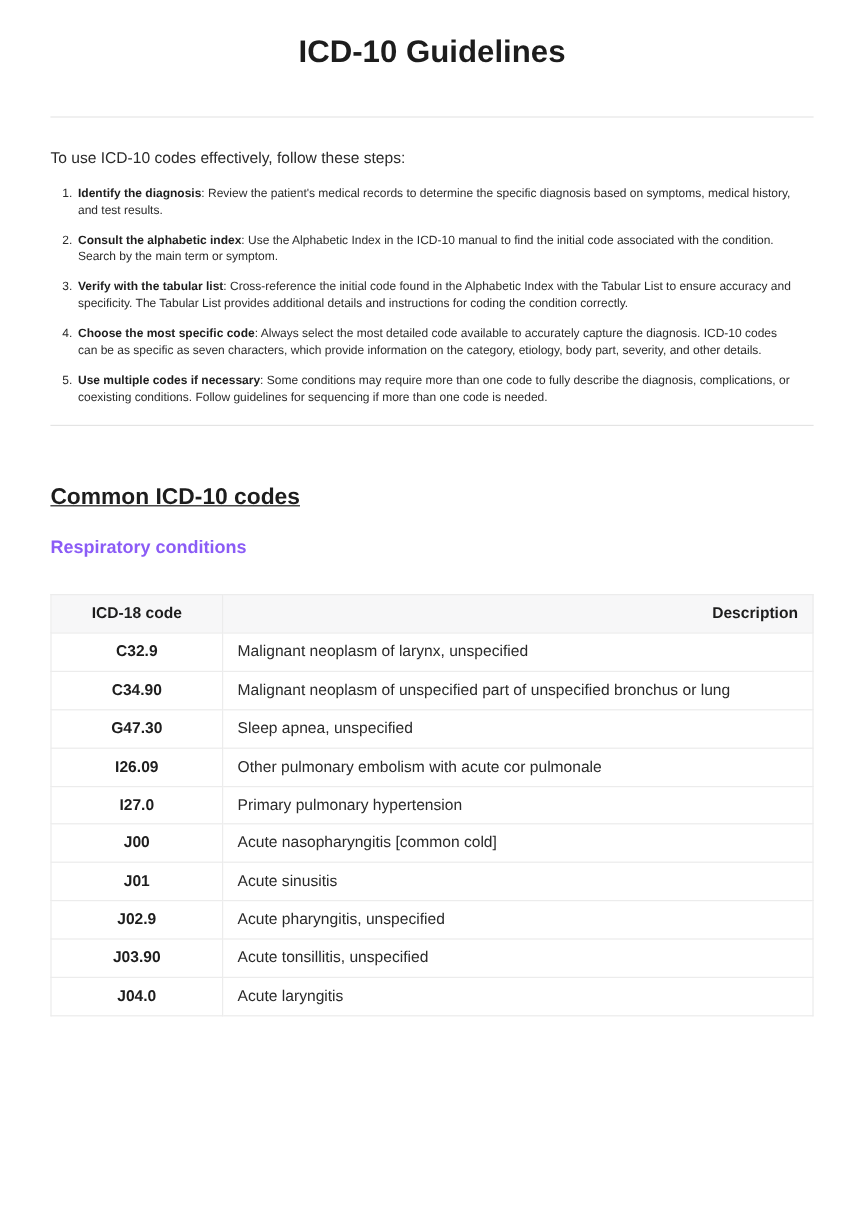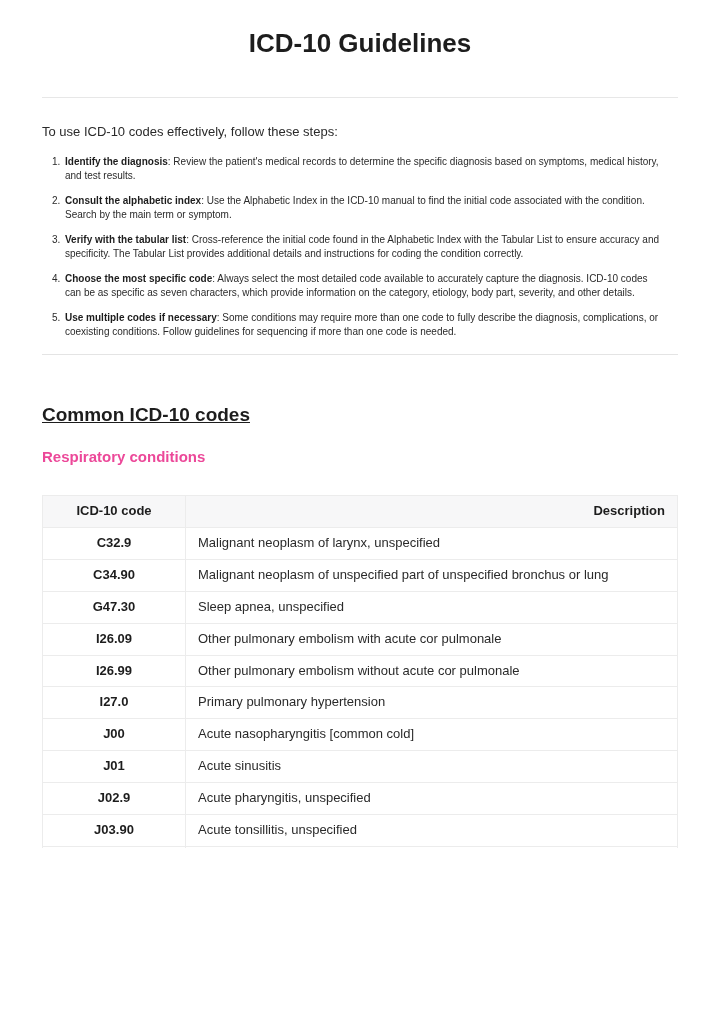--- a/index.html
+++ b/index.html
@@ -60,21 +60,21 @@
   ol.steps li {
     margin: 0 0 10px 0;
     padding-left: 2px;
   }
   ol.steps li b {
     color: #1d1d1d;
   }
   .sub-heading {
     font-size: 15px;
     font-weight: bold;
-    color: #ec4899;
+    color: #8b5cf6;
     margin: 22px 0 0 0;
   }
   table.codes {
     width: 100%;
     border-collapse: collapse;
     margin-top: 30px;
     font-size: 13px;
   }
   table.codes th, table.codes td {
     border: 1px solid #ececec;
@@ -113,44 +113,40 @@
 
   <hr class="rule-2">
 
   <h2 class="section-heading second">Common ICD-10 codes</h2>
 
   <h3 class="sub-heading">Respiratory conditions</h3>
 
   <table class="codes">
     <thead>
       <tr>
-        <th class="col-code">ICD-10 code</th>
+        <th class="col-code">ICD-18 code</th>
         <th class="col-desc">Description</th>
       </tr>
     </thead>
     <tbody>
       <tr>
         <td class="code-cell">C32.9</td>
         <td class="desc-cell">Malignant neoplasm of larynx, unspecified</td>
       </tr>
       <tr>
         <td class="code-cell">C34.90</td>
         <td class="desc-cell">Malignant neoplasm of unspecified part of unspecified bronchus or lung</td>
       </tr>
       <tr>
         <td class="code-cell">G47.30</td>
         <td class="desc-cell">Sleep apnea, unspecified</td>
       </tr>
       <tr>
         <td class="code-cell">I26.09</td>
         <td class="desc-cell">Other pulmonary embolism with acute cor pulmonale</td>
-      </tr>
-      <tr>
-        <td class="code-cell">I26.99</td>
-        <td class="desc-cell">Other pulmonary embolism without acute cor pulmonale</td>
       </tr>
       <tr>
         <td class="code-cell">I27.0</td>
         <td class="desc-cell">Primary pulmonary hypertension</td>
       </tr>
       <tr>
         <td class="code-cell">J00</td>
         <td class="desc-cell">Acute nasopharyngitis [common cold]</td>
       </tr>
       <tr>

